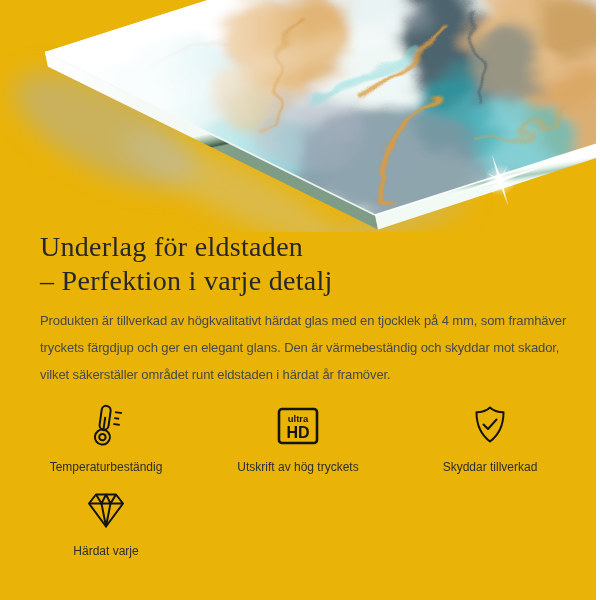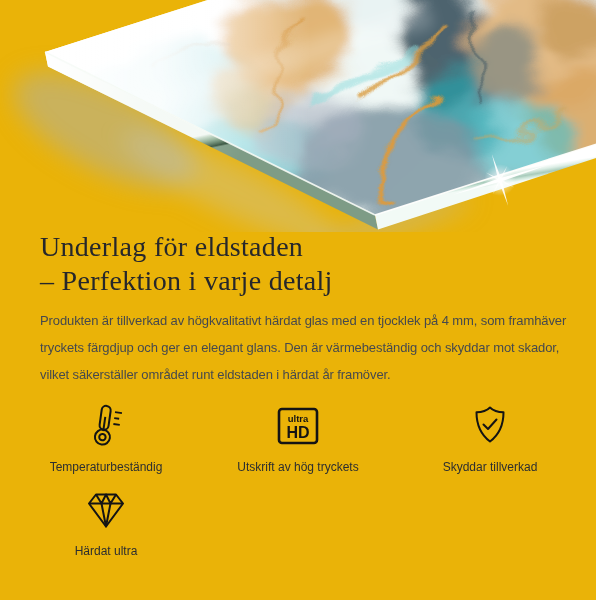--- a/index.html
+++ b/index.html
@@ -206,19 +206,19 @@
       <div class="icon-box">
         <svg width="48" height="48" viewBox="0 0 48 48">
           <g class="ic" stroke-width="1.9" stroke-linejoin="round">
             <path d="M14,8.5 L34,8.5 L41,17.5 L24,40.5 L7,17.5 Z"></path>
             <line x1="7" y1="17.5" x2="41" y2="17.5"></line>
             <path d="M14,8.5 L19.5,17.5 L24,8.5 L28.5,17.5 L34,8.5"></path>
             <path d="M19.5,17.5 L24,40.5 L28.5,17.5"></path>
           </g>
         </svg>
       </div>
-      <div class="feature-label">Härdat ultra</div>
+      <div class="feature-label">Härdat varje</div>
     </div>
 
 
 
   </div>
 </div>
 
 </body></html>

